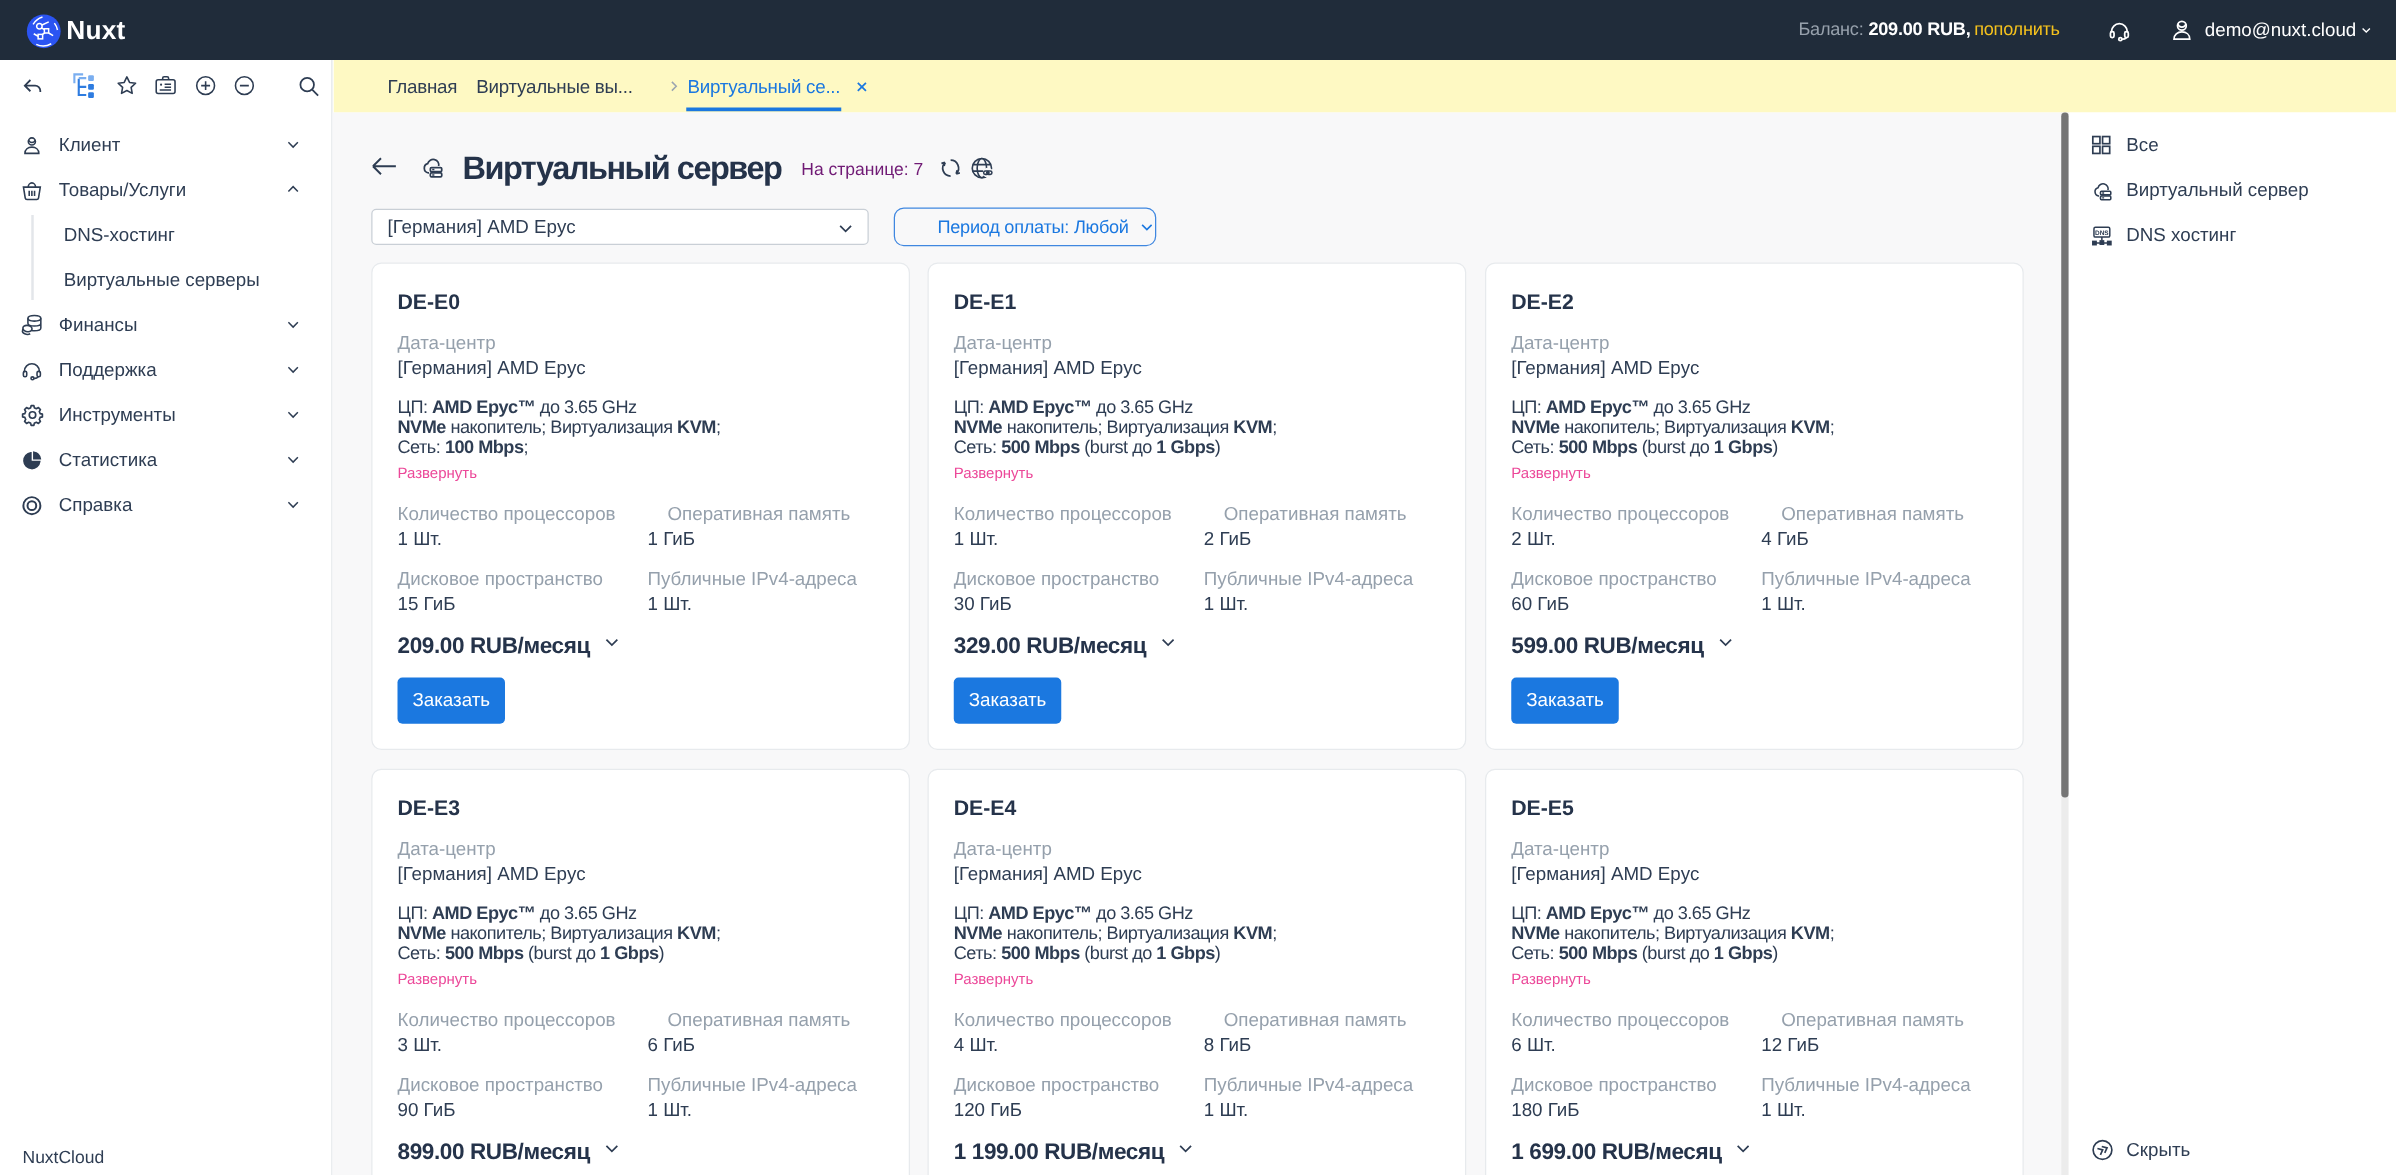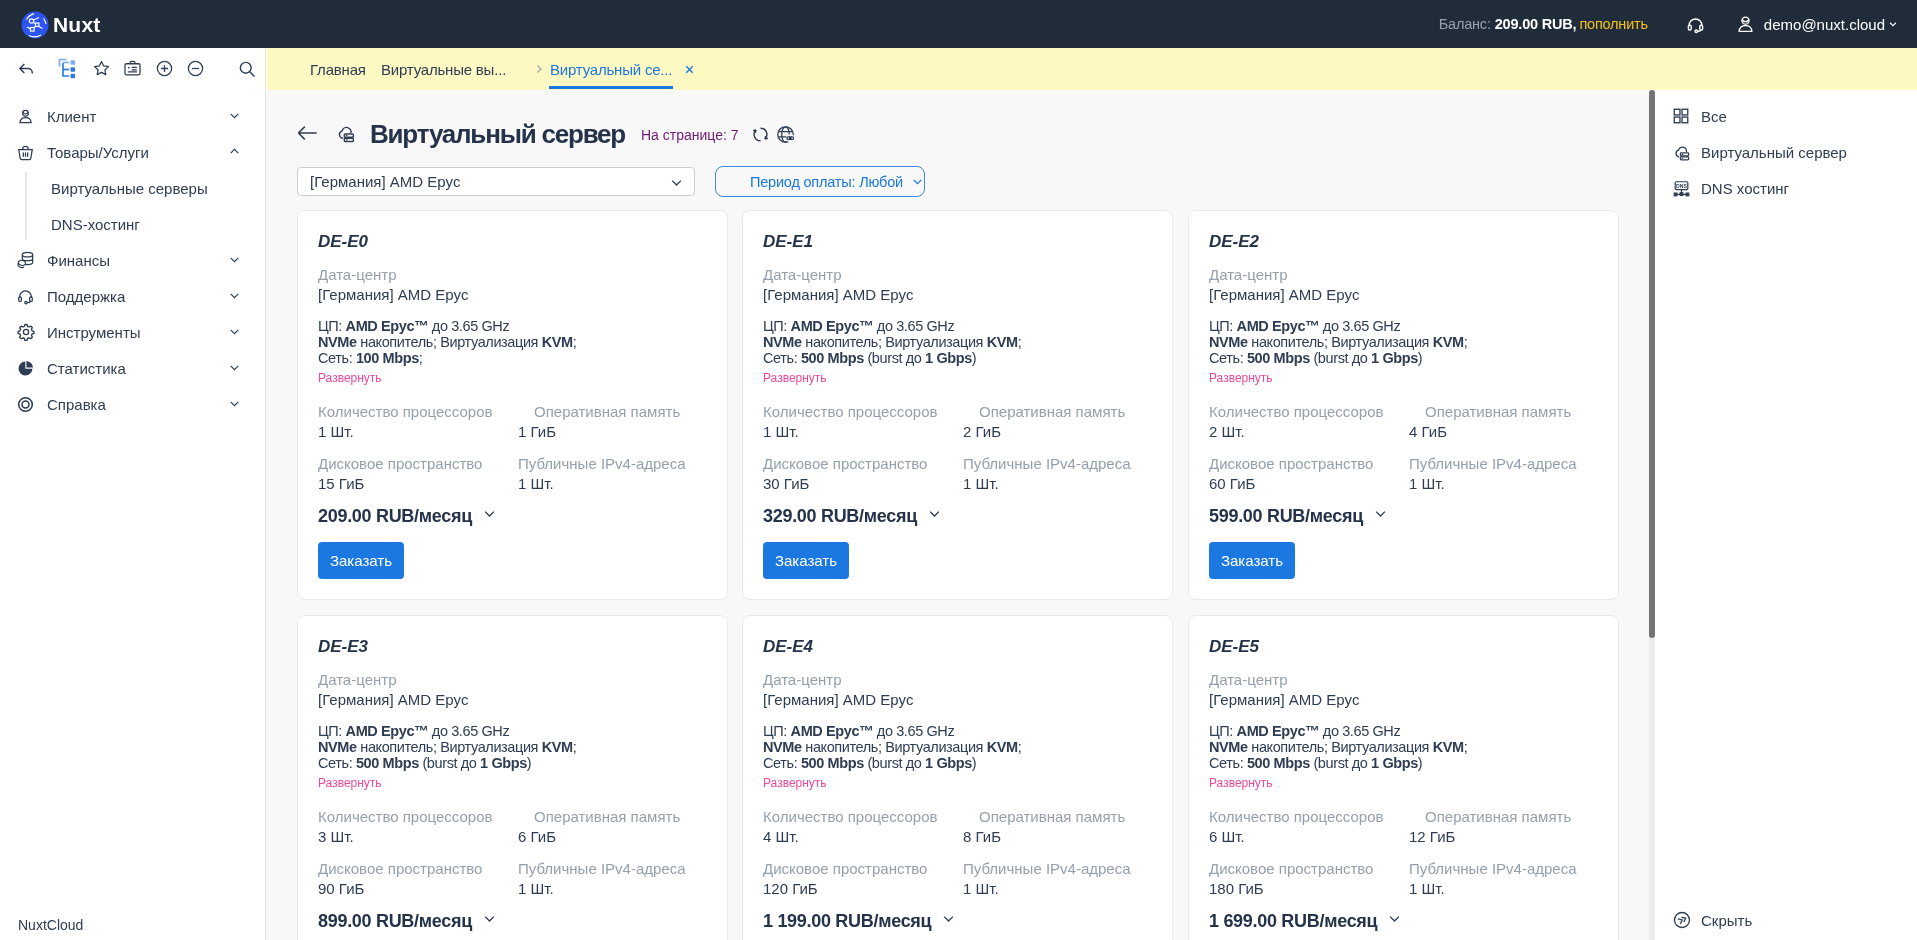--- a/index.html
+++ b/index.html
@@ -50,21 +50,21 @@
 #onpage { position:absolute; left:375px; top:37px; font-size:14px; color:#701a75; }
 
 
 #selbox { position:absolute; left:31px; top:77px; width:398px; height:29px; background:#fff; border:1px solid #c9cfd6; border-radius:4px; font-size:15px; color:#2e3d53; display:flex; align-items:center; padding-left:12px; }
 #selbox svg { position:absolute; right:10px; top:7px; }
 #perbtn { position:absolute; left:449px; top:76px; width:210px; height:31px; border:1px solid #3f87e0; border-radius:8px; font-size:14.5px; letter-spacing:-0.2px; color:#1b78e0; display:flex; align-items:center; justify-content:flex-end; background:#f8f8f9; }
 #perbtn svg { margin-left:8px; }
 
 
 .card { position:absolute; width:431px; height:390px; background:#fff; border:1px solid #e7eaed; border-radius:8px; }
-.card .ttl { position:absolute; left:20px; top:21px; font-size:17px; font-weight:bold; color:#25334a;font-style:italic; }
+.card .ttl { position:absolute; left:20px; top:21px; font-size:17px; font-weight:bold; color:#25334a; }
 .card .lab { position:absolute; font-size:15px; color:#95a0ac; }
 .card .val { position:absolute; font-size:15px; color:#2e3d53; }
 .card .dc-l { left:20px; top:55px; }
 .card .dc-v { left:20px; top:75px; }
 .card .cpu { position:absolute; left:20px; top:107px; font-size:14.5px; letter-spacing:-0.4px; color:#2e3d53; line-height:16px; }
 .card .exp { position:absolute; left:20px; top:160px; font-size:12px; color:#ec4899; }
 .card .l1a { left:20px; top:192px; } .card .l1b { left:236px; top:192px; }
 .card .v1a { left:20px; top:212px; } .card .v1b { left:220px; top:212px; }
 .card .l2a { left:20px; top:244px; } .card .l2b { left:220px; top:244px; }
 .card .v2a { left:20px; top:264px; } .card .v2b { left:220px; top:264px; }
@@ -170,24 +170,24 @@
             <path d="M3.5 8.5 h17 l-1.8 11 a1.8 1.8 0 0 1 -1.8 1.5 H7.1 a1.8 1.8 0 0 1 -1.8 -1.5 z"></path>
             <path d="M8.3 8.5 a3.7 4.3 0 0 1 7.4 0 M9.3 12 v5.5 M12 12 v5.5 M14.7 12 v5.5"></path>
           </svg>
           <span class="t">Товары/Услуги</span>
           <svg class="chev" width="13" height="13" viewBox="0 0 24 24" fill="none" stroke="#2e3d53" stroke-width="2.2">
             <path d="M5 15 l7-7 7 7"></path>
           </svg>
         </div>
       <div class="subwrap">
         <div class="smi">
-            <span class="t">Виртуальные серверы</span>
+            <span class="t">DNS-хостинг</span>
           </div>
         <div class="smi">
-            <span class="t">DNS-хостинг</span>
+            <span class="t">Виртуальные серверы</span>
           </div>
       </div>
       <div class="mi">
           <svg width="20" height="20" viewBox="0 0 24 24" fill="none" stroke="#2e3d53" stroke-width="1.5">
             <ellipse cx="13.8" cy="5.6" rx="6.2" ry="2.7"></ellipse>
             <path d="M7.6 5.6 v4.6 c0 1.5 2.8 2.7 6.2 2.7 s6.2-1.2 6.2-2.7 V5.6 M20 10.2 v4.6 c0 1.5-2.8 2.7-6.2 2.7 -1 0-1.9-.1-2.7-.3"></path>
             <path d="M3.8 13.1 c1.5-1.1 4.6-1 6.3.3 1.8 1.3 1.9 3.2.4 4.3 -1.5 1.1-4.6 1-6.3-.3 -1.8-1.3-1.9-3.2-.4-4.3 z M3 14.8 l-.6 2.6 c-.3 1.1.6 2.3 2.1 3 1.7.8 3.9.8 5.3 0"></path>
           </svg>
           <span class="t">Финансы</span>
           <svg class="chev" width="13" height="13" viewBox="0 0 24 24" fill="none" stroke="#2e3d53" stroke-width="2.2">

